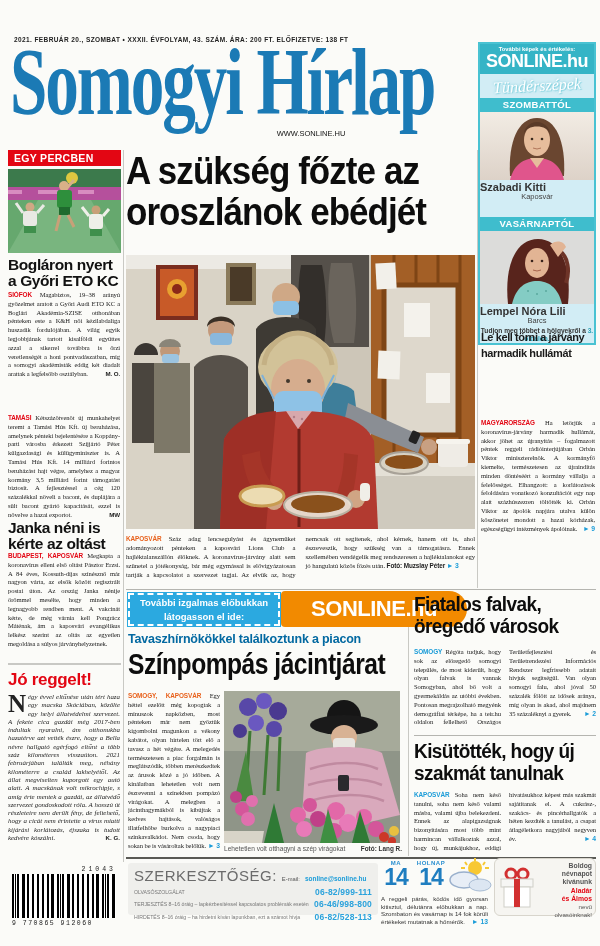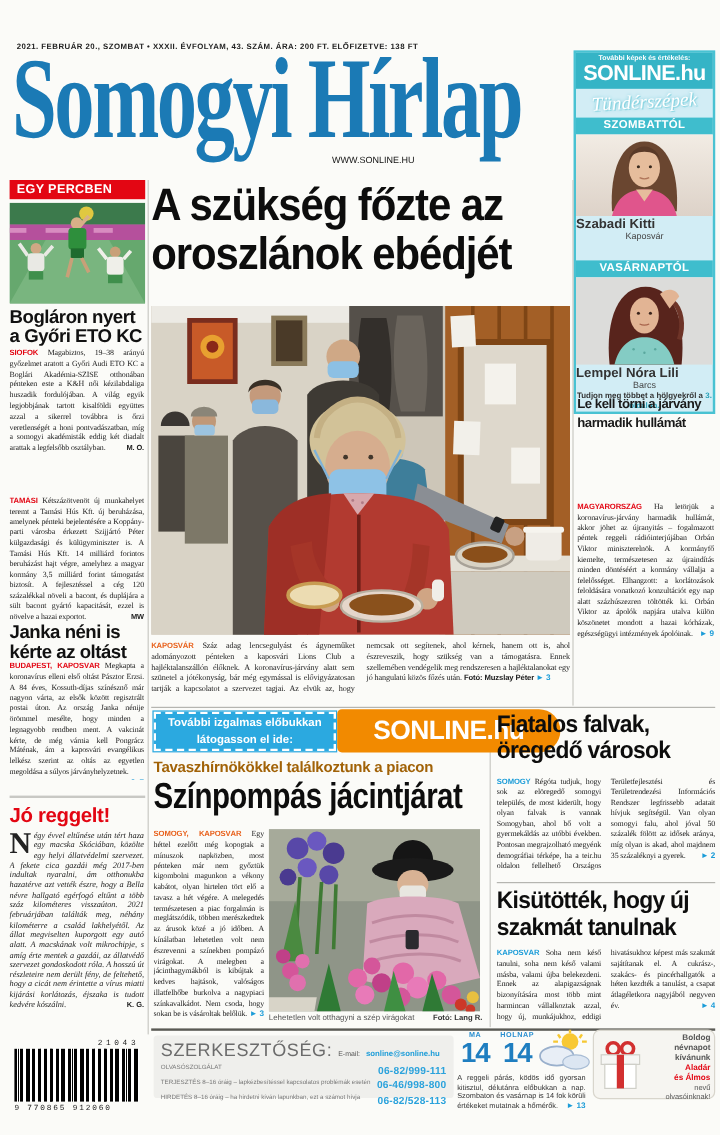--- a/index.html
+++ b/index.html
@@ -47,37 +47,37 @@
   .credit{font-weight:bold;font-family:"Liberation Sans",sans-serif;font-size:6.4px;}
   
   .rt-h{left:481px;top:330px;width:116px;font-size:11px;line-height:15.8px;font-weight:bold;letter-spacing:-.4px;}
   .rt-b{left:481px;top:419px;width:114px;height:162px;}
   
   .ban-blue{left:128px;top:593px;width:152px;height:33px;background:#2ba9e0;border:2px dashed #fff;
             box-sizing:border-box;outline:1px solid #2ba9e0;color:#fff;text-align:center;
             font-size:9.5px;font-weight:bold;line-height:14px;padding-top:1px;}
   .ban-orange{left:281px;top:591px;width:186px;height:36px;background:#f28a00;border-radius:4px 18px 18px 4px;
               color:#fff;text-align:center;font-size:22px;font-weight:bold;line-height:36px;letter-spacing:-.5px;}
-  .kicker{left:128px;top:632px;width:280px;font-size:12.5px;font-weight:bold;color:#a16207;letter-spacing:-.2px;}
+  .kicker{left:128px;top:632px;width:280px;font-size:12.5px;font-weight:bold;color:#0369a1;letter-spacing:-.2px;}
   .fl-h{left:128px;top:648px;width:350px;font-size:30px;line-height:32px;font-weight:bold;color:#0d0d0d;
         letter-spacing:-.6px;transform:scaleX(.82);transform-origin:left top;}
   .fl-b{left:128px;top:692px;width:92px;height:168px;}
   .fl-cap{left:224px;top:845px;width:178px;font-size:6.6px;color:#555;}
   .fl-cap b{color:#333;float:right;font-size:6.4px;}
   
   .rb-h{width:192px;font-size:20px;line-height:21.5px;font-weight:bold;letter-spacing:-.6px;
         transform:scaleX(.95);transform-origin:left top;color:#0d0d0d;}
   .rb-b{width:182px;column-count:2;column-gap:8px;height:82px;}
   
   .ed-box{left:128px;top:863px;width:250px;height:52px;background:#efefec;border-radius:3px;padding:4px 6px;box-sizing:border-box;}
   .ed-head{display:flex;align-items:baseline;gap:5px;}
   .ed-label{font-size:15px;color:#6b6b6b;letter-spacing:.5px;}
   .ed-email-l{font-size:5.8px;color:#555;}
   .ed-email{font-size:6.5px;font-weight:bold;color:#1b9cd8;}
-  .ed-row{display:flex;justify-content:space-between;align-items:flex-start;margin-top:2.5px;}
+  .ed-row{display:flex;justify-content:space-between;align-items:center;margin-top:2.5px;}
   .ed-row .l{font-size:5.2px;color:#777;}
   .ed-row .p{font-size:8.5px;font-weight:bold;color:#2aa2dc;letter-spacing:.2px;}
   .wx-label{font-size:6px;font-weight:bold;color:#2a8fd0;letter-spacing:.5px;}
   .wx-temp{font-size:23px;line-height:23px;font-weight:bold;color:#1f7ec0;letter-spacing:-1px;}
   .wx-text{left:381px;top:895px;width:107px;font-size:6.1px;line-height:7.6px;text-align:justify;color:#333;margin:0;}
   .nd-box{left:494px;top:858px;width:102px;height:58px;background:#f6f5f1;border:1px solid #d8d5cc;border-radius:6px;box-sizing:border-box;}
   .nd-txt{left:540px;top:862px;width:52px;text-align:right;font-size:6.8px;line-height:8.2px;color:#555;font-weight:bold;}
   .nd-red{color:#e30613;}
   
   .promo{left:478px;top:42px;width:118px;height:303px;border:2px solid #49c2d2;background:#d2edf5;box-sizing:border-box;}

